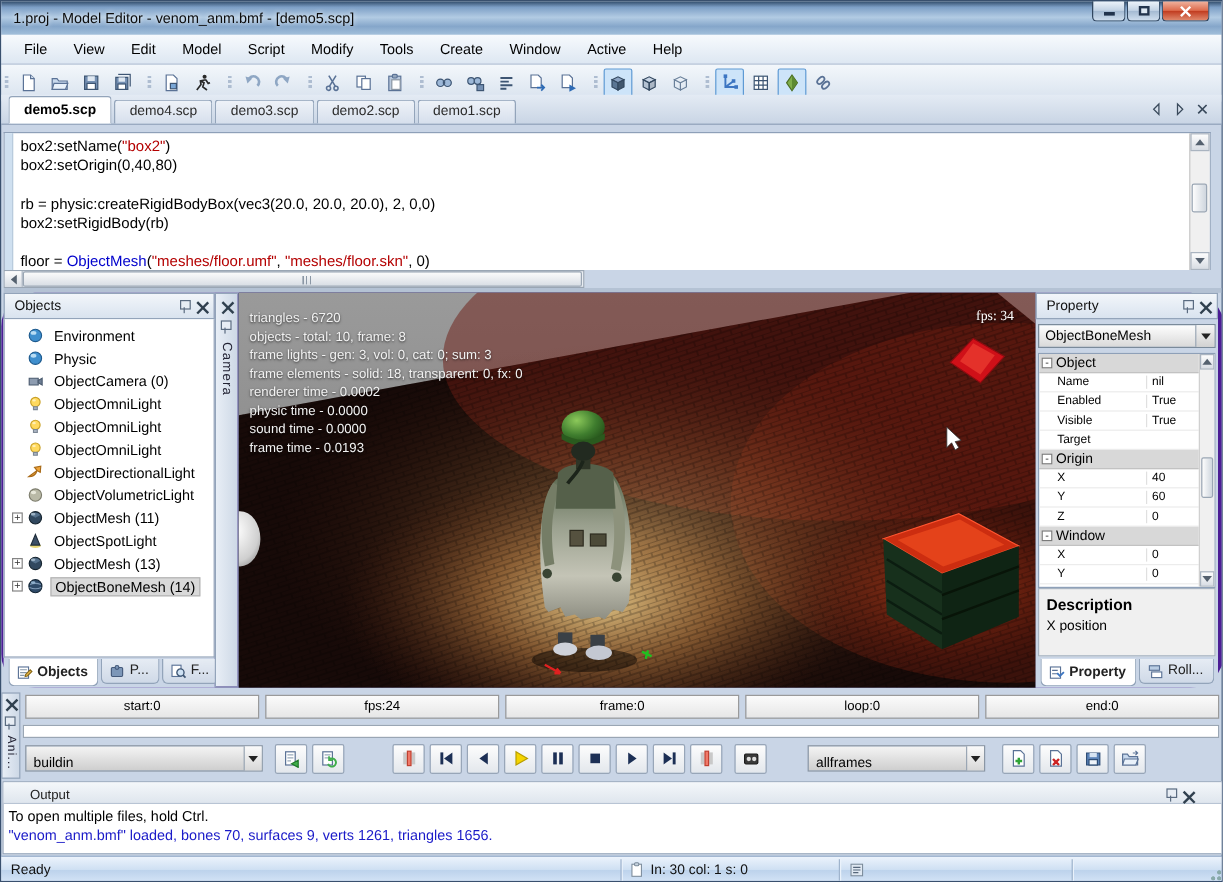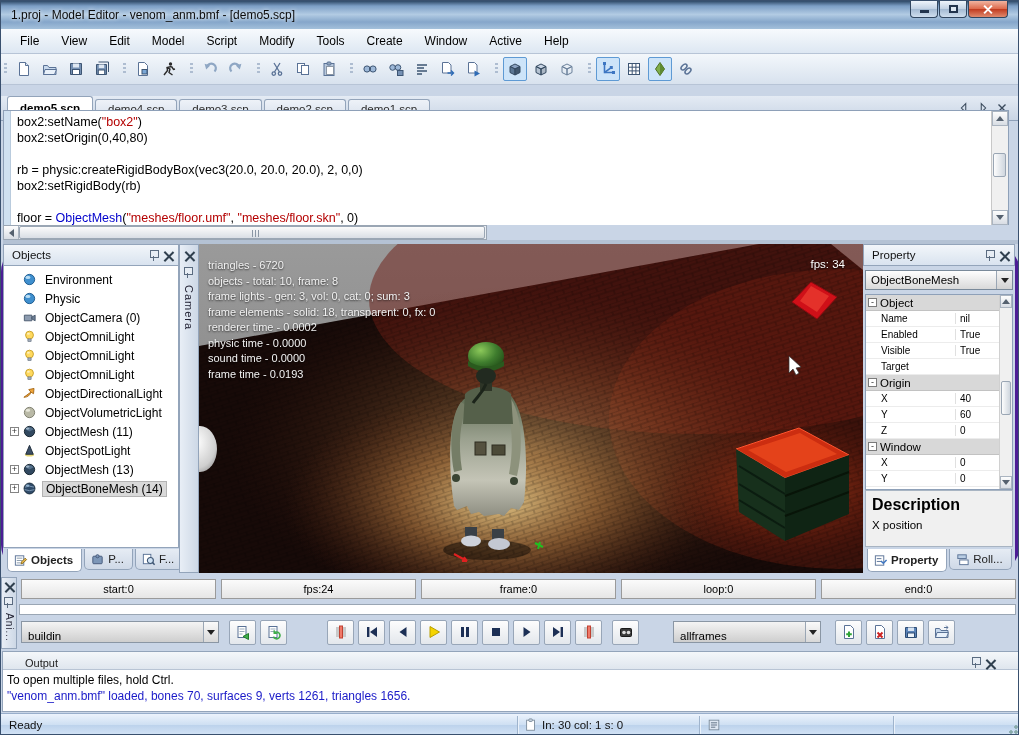--- a/index.html
+++ b/index.html
@@ -34,23 +34,23 @@
   display:flex; align-items:center; }
 .tgroup { display:flex; align-items:center; position:relative; padding:0 5px 0 10px; }
 .tgroup::before { content:""; position:absolute; left:3px; top:6px; bottom:6px; width:3px;
   background:repeating-linear-gradient(180deg,#aebdd1 0 2px,transparent 2px 4px); }
 .tbtn { width:24px; height:24px; display:flex; align-items:center; justify-content:center;
   border:1px solid transparent; border-radius:2px; margin:0 1px; }
 .tbtn.sel { background:#cde4f9; border-color:#5e9ad4; }
 .ti { width:16px; height:16px; display:block; }
 
 
-.tabbar { position:absolute; left:0; top:95px; width:100%; height:25px;
+.tabbar { position:absolute; left:0; top:78px; width:100%; height:25px;
   background:linear-gradient(#e4ebf4,#c9d5e5); border-bottom:1px solid #8ea0b8;
-  display:flex; align-items:flex-start; padding-left:6px; }
+  display:flex; align-items:center; padding-left:6px; }
 .tab { height:20px; padding:3px 12px 0; font-size:11.5px; color:#2c2c2c; margin-right:2px;
   background:linear-gradient(#eef2f8,#d6dfec); border:1px solid #93a4ba; border-bottom:none;
   border-radius:3px 3px 0 0; white-space:nowrap; }
 .tab.active { height:23px; background:#fff; font-weight:bold; color:#000; padding-top:5px; }
 .tabnav { position:absolute; right:8px; top:4px; display:flex; gap:3px; }
 .tabnav .nb { width:16px; height:16px; display:flex; align-items:center; justify-content:center; }
 
 
 .editor { position:absolute; left:2px; top:109px; width:1006px; height:115px; background:#fff;
   border:1px solid #8ea0b8; border-bottom:none; display:flex; }
@@ -107,41 +107,41 @@
 .btab .ti { width:15px; height:15px; }
 
 .camera-strip { left:178px; width:20px; background:linear-gradient(90deg,#e8eef6,#cdd8e6);
   border:1px solid #93a4ba; display:flex; flex-direction:column; align-items:center; padding-top:5px; }
 .vtext { writing-mode:vertical-rl; font-size:11px; color:#223; margin-top:6px; letter-spacing:1px; }
 
 .viewport { left:198px; width:664px; height:329px; position:absolute; top:0; background:#000; }
 .viewport svg { display:block; }
 .stats { position:absolute; left:9px; top:14px; font-size:11px; line-height:15.5px; color:#f2f2f2;
   text-shadow:0 1px 2px rgba(0,0,0,.7); }
-.fps { position:absolute; right:18px; top:14px; font-size:11.5px; color:#fff; text-shadow:0 1px 2px rgba(0,0,0,.7); }
+.fps { position:absolute; right:18px; top:14px; font-size:11.5px; color:#fff; text-shadow:0 1px 2px rgba(0,0,0,.7);font-family:Liberation Serif, serif; }
 
 .property-panel { left:862px; width:152px; }
 .psel { position:absolute; left:2px; top:26px; right:2px; height:20px; background:linear-gradient(#fefefe,#d9d9d9);
   border:1px solid #7a8檨a; border:1px solid #7a8a9a; display:flex; align-items:center; font-size:11.5px; padding-left:5px; color:#000; }
 .psel .dd-arrow { margin-left:auto; width:16px; height:18px; border-left:1px solid #9aa6b4;
   display:flex; align-items:center; justify-content:center; background:linear-gradient(#f5f5f5,#d2d2d2); }
 .tri-dn { width:0; height:0; border-left:4px solid transparent; border-right:4px solid transparent; border-top:5px solid #222; }
 .pgrid { position:absolute; left:2px; top:50px; right:2px; height:196px; background:#fff; border:1px solid #8ea0b8; overflow:hidden; }
 .prow { display:flex; height:16px; font-size:10px; align-items:center; border-bottom:1px solid #ececec; }
 .prow.group { background:#d8d8d8; border-bottom:1px solid #c2c2c2; font-size:11.5px; }
 .gbox { width:9px; height:9px; border:1px solid #7a7a7a; background:#fff; font-size:9px; line-height:7px; text-align:center;
   color:#333; margin:0 3px 0 2px; flex:none; }
 .prow .plabel { flex:1; padding-left:4px; color:#000; white-space:nowrap; overflow:hidden; }
 .prow.group .plabel { padding-left:0; }
 .prow .pvalue { width:44px; border-left:1px solid #e0e0e0; padding-left:4px; color:#000; white-space:nowrap; }
 .pgrid-sb { position:absolute; right:0; top:0; bottom:0; width:13px; background:#f0f0f0; border-left:1px solid #d0d0d0; }
 .pgrid-sb .sb-btn { height:13px; }
 .pgrid-sb .vthumb { top:86px; height:34px; left:1px; width:10px; }
 .pdesc { position:absolute; left:2px; top:246px; right:2px; height:57px; background:#f0f0f0; border:1px solid #a8b4c2; padding:5px 6px; }
-.pdesc .dtitle { font-size:16px; font-weight:bold; color:#000; margin-bottom:5px; }
+.pdesc .dtitle { font-size:13px; font-weight:bold; color:#000; margin-bottom:5px; }
 .pdesc .dtext { font-size:11.5px; color:#000; }
 
 
 .dock-strip { position:absolute; left:0; top:576px; width:16px; height:72px;
   background:linear-gradient(90deg,#e8eef6,#cdd8e6); border:1px solid #93a4ba;
   display:flex; flex-direction:column; align-items:center; padding-top:3px; }
 .dock-strip .vtext { font-size:10px; margin-top:4px; }
 .tl-fields { position:absolute; left:18px; top:576px; width:999px; height:24px; display:flex; gap:5px; padding:2px 2px; }
 .tl-field { flex:1; background:linear-gradient(#fbfbfb,#e6e6e6); border:1px solid #9a9a9a;
   display:flex; align-items:center; justify-content:center; font-size:11px; color:#000; }

